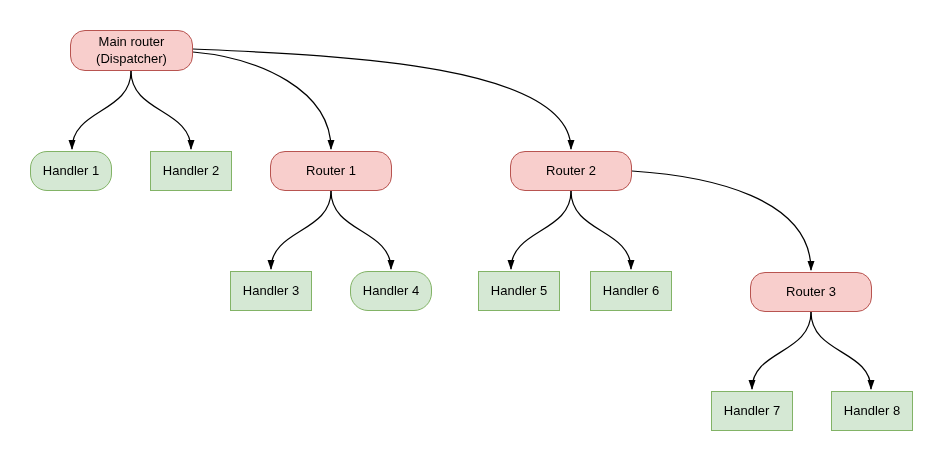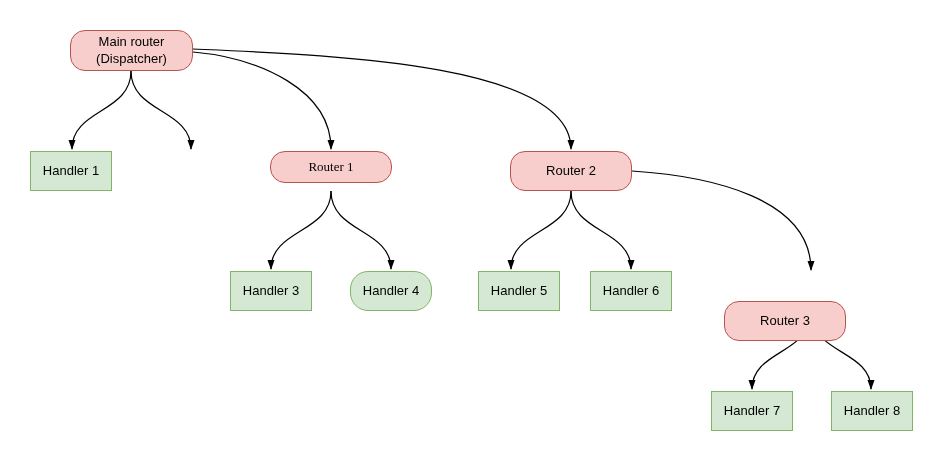--- a/index.html
+++ b/index.html
@@ -26,29 +26,29 @@
     border-radius:15px;
     width:123px;height:41px;
   }
   .handler{
     background:var(--handler-fill,#d5e8d4);
     border:1px solid var(--handler-border,#82b366);
     width:82px;height:40px;
   }
   
   #n-main{left:70px;top:30px;}
-  #n-h1{left:30px;top:151px;}
+  #n-h1{left:30px;top:151px;border-radius:17px;}
   #n-h2{left:150px;top:151px;}
-  #n-r1{left:270px;top:151px;width:122px;height:32px;font-family:Liberation Serif, serif;}
+  #n-r1{left:270px;top:151px;width:122px;height:40px;}
   #n-r2{left:510px;top:151px;width:122px;height:40px;}
   #n-h3{left:230px;top:271px;}
   #n-h4{left:350px;top:271px;border-radius:18px;}
   #n-h5{left:470px;top:271px;margin-left:8px;}
   #n-h6{left:590px;top:271px;}
-  #n-r3{left:724px;top:272px;width:122px;height:40px;margin-top:29px;}
+  #n-r3{left:750px;top:272px;width:122px;height:40px;}
   #n-h7{left:711px;top:391px;}
   #n-h8{left:831px;top:391px;}
 </style>
 </head>
 <body>
 
 <div id="canvas">
 
   <svg id="edge-layer" viewBox="0 0 941 461" xmlns="http://www.w3.org/2000/svg">
     <defs>
@@ -66,20 +66,21 @@
     <path class="edge" d="M 571 191 C 571 233, 631 229, 631 269" marker-end="url(#arrow)"></path>
     <path class="edge" d="M 632 171 C 710 176, 811 198, 811 270" marker-end="url(#arrow)"></path>
     <path class="edge" d="M 811 312 C 811 354, 752 350, 752 389" marker-end="url(#arrow)"></path>
     <path class="edge" d="M 811 312 C 811 354, 871 350, 871 389" marker-end="url(#arrow)"></path>
   </svg>
 
   <div id="n-main" class="node router">Main router
 (Dispatcher)</div>
 
   <div id="n-h1" class="node handler">Handler 1</div>
+  <div id="n-h2" class="node handler">Handler 2</div>
 
   <div id="n-r1" class="node router">Router 1</div>
   <div id="n-r2" class="node router">Router 2</div>
 
   <div id="n-h3" class="node handler">Handler 3</div>
   <div id="n-h4" class="node handler">Handler 4</div>
   <div id="n-h5" class="node handler">Handler 5</div>
   <div id="n-h6" class="node handler">Handler 6</div>
 
   <div id="n-r3" class="node router">Router 3</div>

